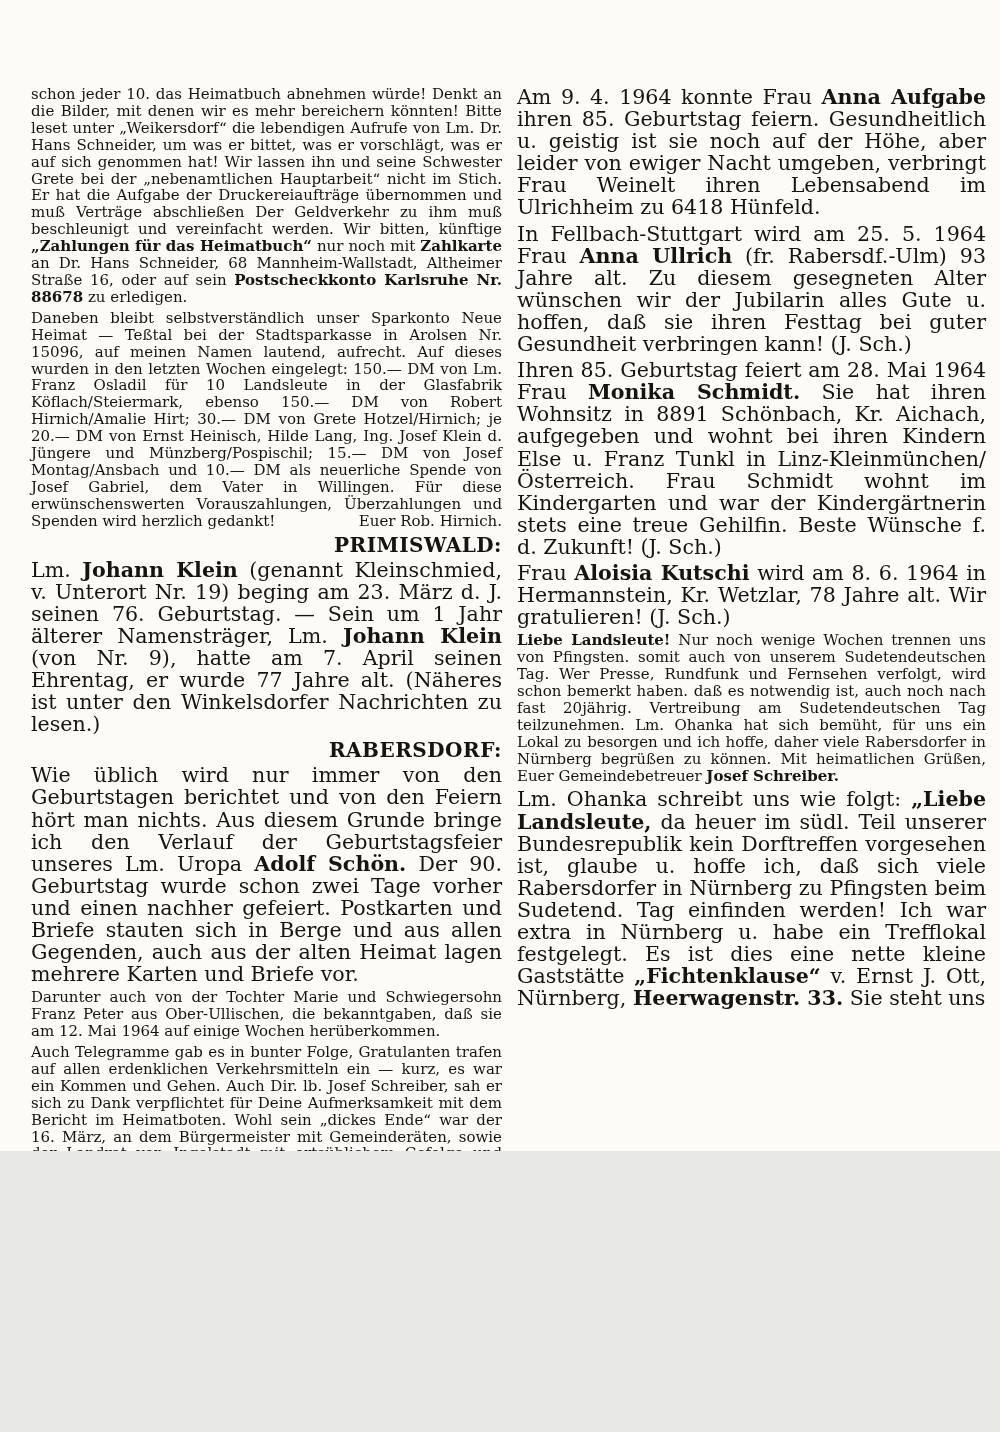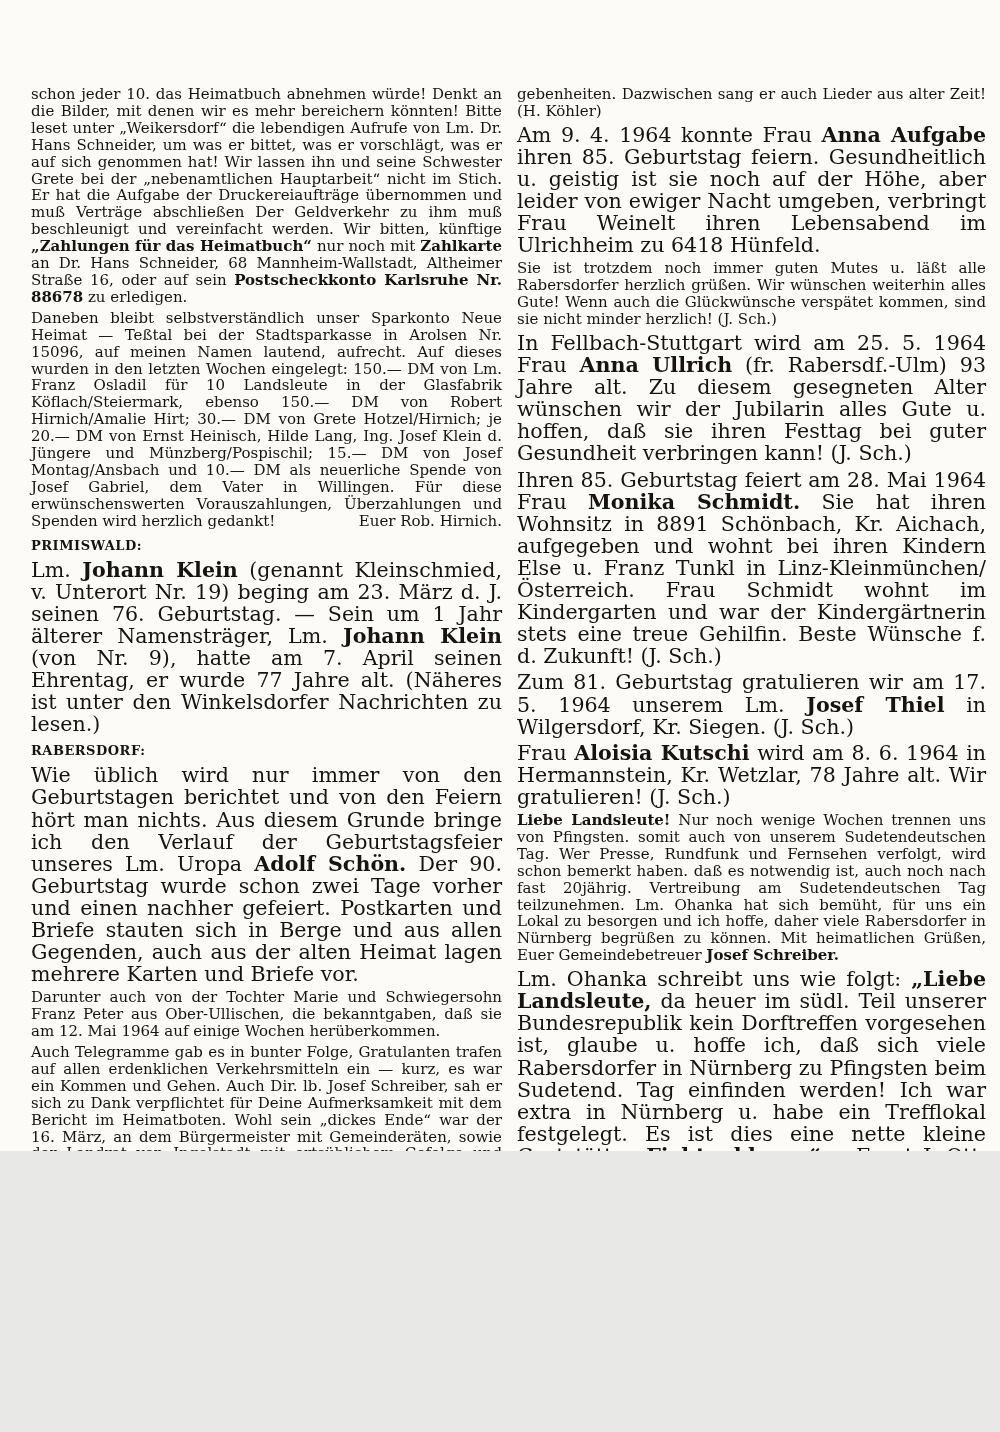--- a/index.html
+++ b/index.html
@@ -11,21 +11,21 @@
     color:#161310;
     font-family:"DejaVu Serif","Liberation Serif",serif;
     overflow:hidden;
   }
   .col{position:absolute;top:86px;}
   .col-left{left:31px;width:471px;}
   .col-right{left:517px;width:469px;}
   .blk{margin:0 0 4px 0;text-align:justify;}
   .t-sm{font-size:15px;line-height:16.9px;}
   .t-lg{font-size:20.6px;line-height:22.1px;}
-  .t-head{font-size:13px;line-height:23px;font-weight:bold;text-align:left;margin:2px 0 2px 0;letter-spacing:0.5px;}
+  .t-head{font-size:20px;line-height:23px;font-weight:bold;text-align:right;margin:2px 0 2px 0;letter-spacing:0.5px;}
   .b{font-weight:bold;}
   .fr{float:right;}
   .pageno{
     position:absolute;left:32px;top:1380px;
     font-size:25px;font-weight:bold;letter-spacing:1px;
   }
 </style>
 </head>
 <body>
 
@@ -36,26 +36,23 @@
     <p class="blk t-sm"><span>Daneben bleibt selbstverständlich unser Sparkonto Neue Heimat — Teßtal bei der Stadtsparkasse in Arolsen Nr. 15096, auf meinen Namen lautend, aufrecht. Auf dieses wurden in den letzten Wochen eingelegt: 150.— DM von Lm. Franz Osladil für 10 Landsleute in der Glasfabrik Köflach/Steiermark, ebenso 150.— DM von Robert Hirnich/Amalie Hirt; 30.— DM von Grete Hotzel/Hirnich; je 20.— DM von Ernst Heinisch, Hilde Lang, Ing. Josef Klein d. Jüngere und Münzberg/Pospischil; 15.— DM von Josef Montag/Ansbach und 10.— DM als neuerliche Spende von Josef Gabriel, dem Vater in Willingen. Für diese erwünschenswerten Vorauszahlungen, Überzahlungen und Spenden wird herzlich gedankt! </span><span class="fr">Euer Rob. Hirnich.</span></p>
     <h2 class="blk t-head"><span class="b">PRIMISWALD:</span></h2>
     <p class="blk t-lg"><span>Lm. </span><span class="b">Johann Klein</span><span> (genannt Kleinschmied, v. Unterort Nr. 19) beging am 23. März d. J. seinen 76. Geburtstag. — Sein um 1 Jahr älterer Namensträger, Lm. </span><span class="b">Johann Klein</span><span> (von Nr. 9), hatte am 7. April seinen Ehrentag, er wurde 77 Jahre alt. (Näheres ist unter den Winkelsdorfer Nachrichten zu lesen.)</span></p>
     <h2 class="blk t-head"><span class="b">RABERSDORF:</span></h2>
     <p class="blk t-lg"><span>Wie üblich wird nur immer von den Geburtstagen berichtet und von den Feiern hört man nichts. Aus diesem Grunde bringe ich den Verlauf der Geburtstagsfeier unseres Lm. Uropa </span><span class="b">Adolf Schön.</span><span> Der 90. Geburtstag wurde schon zwei Tage vorher und einen nachher gefeiert. Postkarten und Briefe stauten sich in Berge und aus allen Gegenden, auch aus der alten Heimat lagen mehrere Karten und Briefe vor.</span></p>
     <p class="blk t-sm"><span>Darunter auch von der Tochter Marie und Schwiegersohn Franz Peter aus Ober-Ullischen, die bekanntgaben, daß sie am 12. Mai 1964 auf einige Wochen herüberkommen.</span></p>
     <p class="blk t-sm"><span>Auch Telegramme gab es in bunter Folge, Gratulanten trafen auf allen erdenklichen Verkehrsmitteln ein — kurz, es war ein Kommen und Gehen. Auch Dir. lb. Josef Schreiber, sah er sich zu Dank verpflichtet für Deine Aufmerksamkeit mit dem Bericht im Heimatboten. Wohl sein „dickes Ende“ war der 16. März, an dem Bürgermeister mit Gemeinderäten, sowie der Landrat von Ingolstadt mit ortsüblichem Gefolge und Geschenken eintrafen. Lm. Hans Köhler, Schneidermeister, dzt. Nußdorf/Inn, als Patenkind, nahm zwei Tage an diesem Geschehen teil. Von früh bis abends haben die Anwesenden nicht um Unterhaltung zu bangen brauchen, denn das Geburtstagskind erzählte ohne Unterbrechung von der österreichisch-ungarischen Zeit, am liebsten von den Quartiermachern der Manöverzeit der österr.-ungar. Militärzeit. Es waren lauter wahre Be-</span></p>
   </div>
 
   <div class="col col-right">
-    <p class="blk t-sm"><span>gebenheiten. Dazwischen sang er auch Lieder aus alter Zeit! (H. Köhler)</span></p>
     <p class="blk t-lg"><span>Am 9. 4. 1964 konnte Frau </span><span class="b">Anna Aufgabe</span><span> ihren 85. Geburtstag feiern. Gesundheitlich u. geistig ist sie noch auf der Höhe, aber leider von ewiger Nacht umgeben, verbringt Frau Weinelt ihren Lebensabend im Ulrichheim zu 6418 Hünfeld.</span></p>
-    <p class="blk t-sm"><span>Sie ist trotzdem noch immer guten Mutes u. läßt alle Rabersdorfer herzlich grüßen. Wir wünschen weiterhin alles Gute! Wenn auch die Glückwünsche verspätet kommen, sind sie nicht minder herzlich! (J. Sch.)</span></p>
     <p class="blk t-lg"><span>In Fellbach-Stuttgart wird am 25. 5. 1964 Frau </span><span class="b">Anna Ullrich</span><span> (fr. Rabersdf.-Ulm) 93 Jahre alt. Zu diesem gesegneten Alter wünschen wir der Jubilarin alles Gute u. hoffen, daß sie ihren Festtag bei guter Gesundheit verbringen kann! (J. Sch.)</span></p>
     <p class="blk t-lg"><span>Ihren 85. Geburtstag feiert am 28. Mai 1964 Frau </span><span class="b">Monika Schmidt.</span><span> Sie hat ihren Wohnsitz in 8891 Schönbach, Kr. Aichach, aufgegeben und wohnt bei ihren Kindern Else u. Franz Tunkl in Linz-Kleinmünchen/Österreich. Frau Schmidt wohnt im Kindergarten und war der Kindergärtnerin stets eine treue Gehilfin. Beste Wünsche f. d. Zukunft! (J. Sch.)</span></p>
-    <p class="blk t-lg"><span>Zum 81. Geburtstag gratulieren wir am 17. 5. 1964 unserem Lm. </span><span class="b">Josef Thiel</span><span> in Wilgersdorf, Kr. Siegen. (J. Sch.)</span></p>
     <p class="blk t-lg"><span>Frau </span><span class="b">Aloisia Kutschi</span><span> wird am 8. 6. 1964 in Hermannstein, Kr. Wetzlar, 78 Jahre alt. Wir gratulieren! (J. Sch.)</span></p>
     <p class="blk t-sm"><span class="b">Liebe Landsleute!</span><span> Nur noch wenige Wochen trennen uns von Pfingsten. somit auch von unserem Sudetendeutschen Tag. Wer Presse, Rundfunk und Fernsehen verfolgt, wird schon bemerkt haben. daß es notwendig ist, auch noch nach fast 20jährig. Vertreibung am Sudetendeutschen Tag teilzunehmen. Lm. Ohanka hat sich bemüht, für uns ein Lokal zu besorgen und ich hoffe, daher viele Rabersdorfer in Nürnberg begrüßen zu können. Mit heimatlichen Grüßen, Euer Gemeindebetreuer </span><span class="b">Josef Schreiber.</span></p>
     <p class="blk t-lg"><span>Lm. Ohanka schreibt uns wie folgt: </span><span class="b">„Liebe Landsleute,</span><span> da heuer im südl. Teil unserer Bundesrepublik kein Dorftreffen vorgesehen ist, glaube u. hoffe ich, daß sich viele Rabersdorfer in Nürnberg zu Pfingsten beim Sudetend. Tag einfinden werden! Ich war extra in Nürnberg u. habe ein Trefflokal festgelegt. Es ist dies eine nette kleine Gaststätte </span><span class="b">„Fichtenklause“</span><span> v. Ernst J. Ott, Nürnberg, </span><span class="b">Heerwagenstr. 33.</span><span> Sie steht uns</span></p>
   </div>
 
   <div class="pageno">242</div>
 
 </div>
 
 </body></html>

